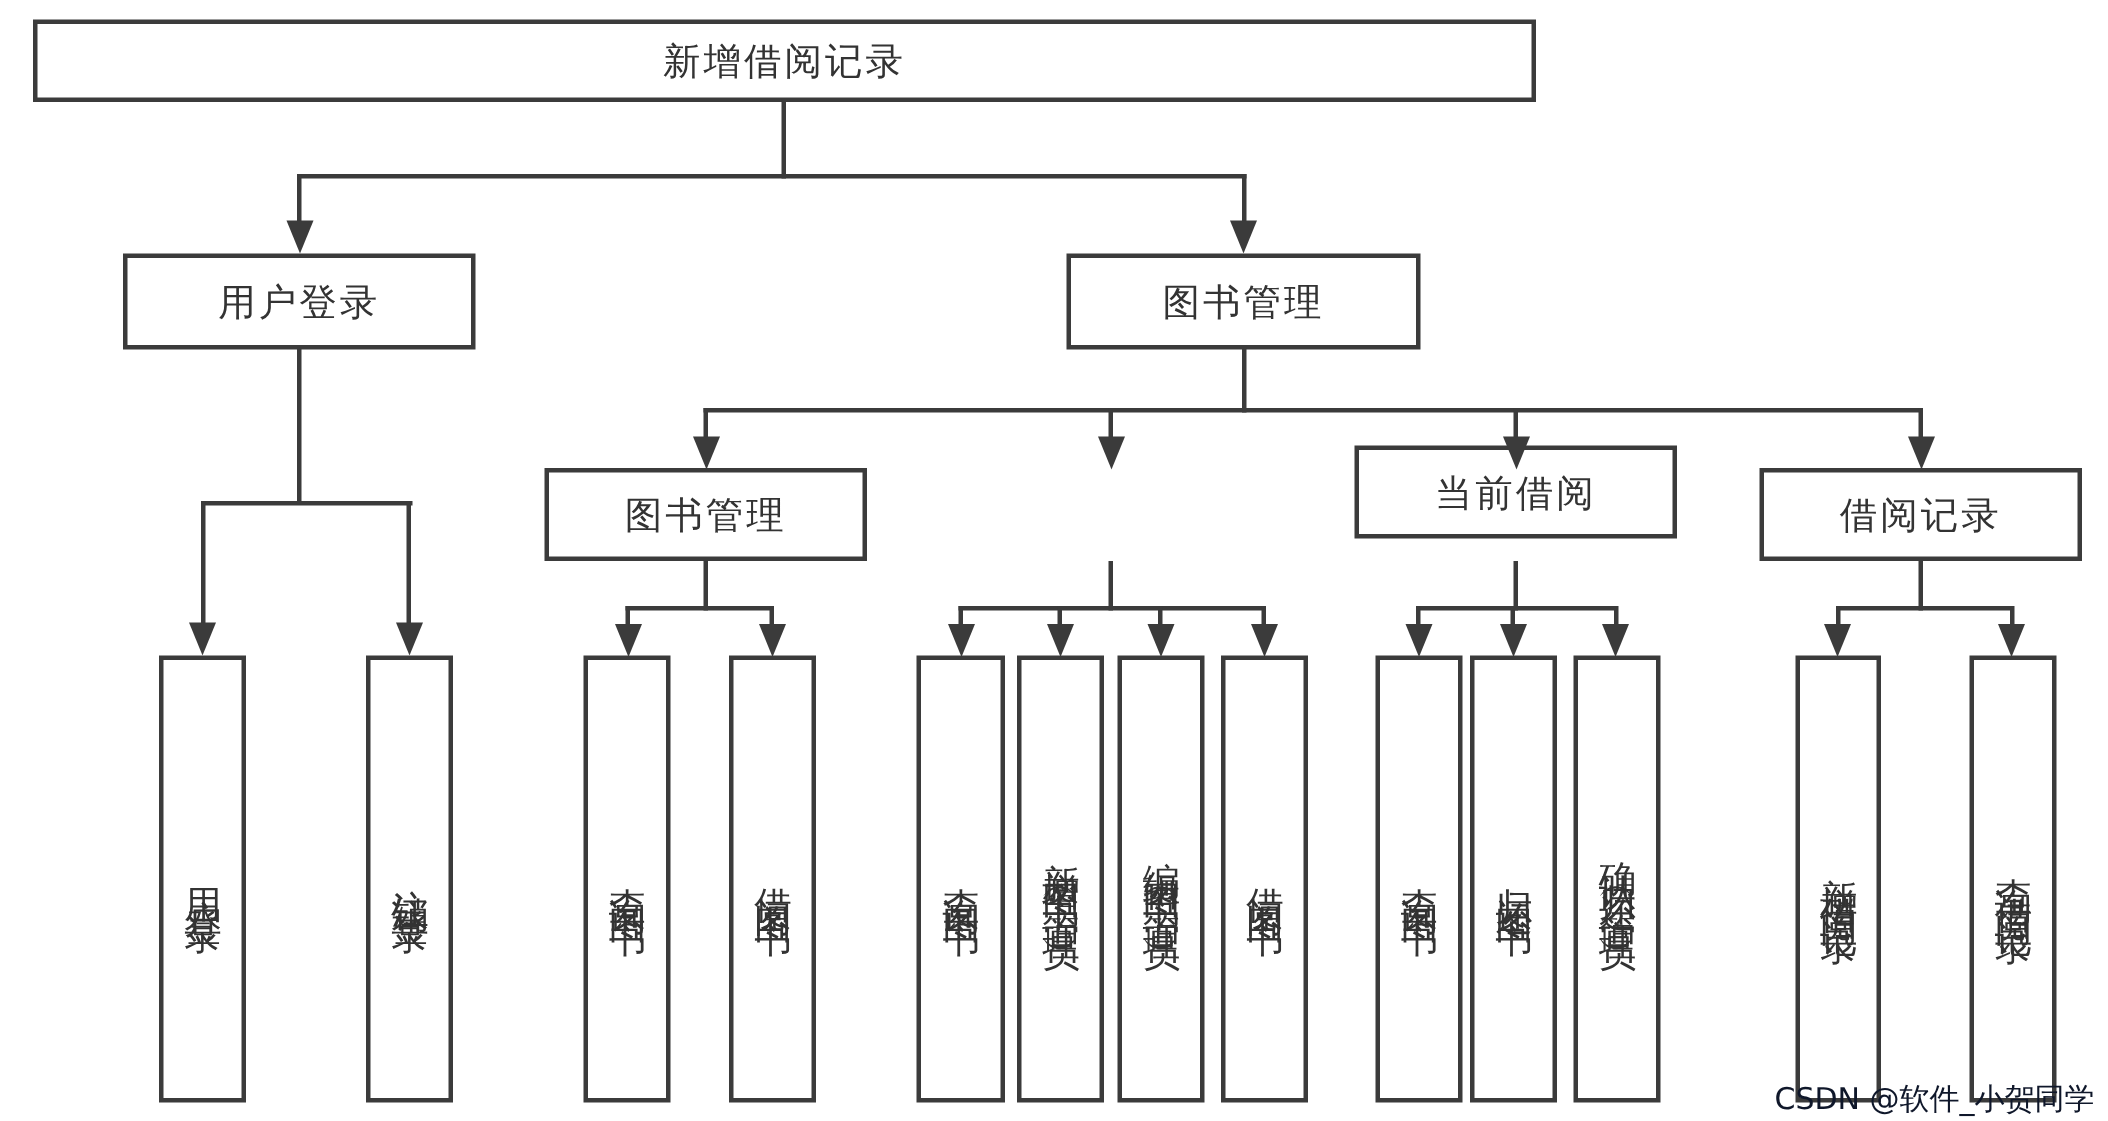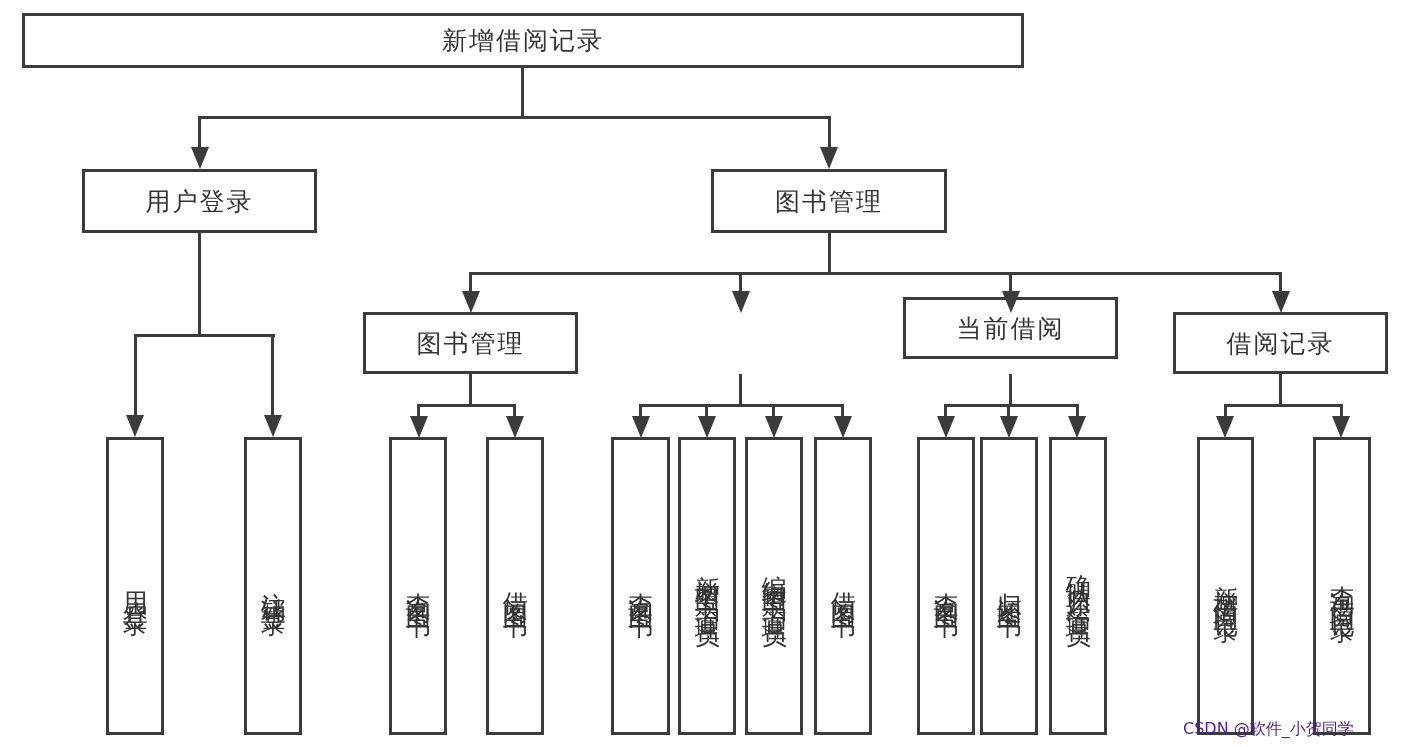--- a/index.html
+++ b/index.html
@@ -42,22 +42,22 @@
     width: 0;
     height: 0;
     border-left: 9px solid transparent;
     border-right: 9px solid transparent;
     border-top: 22px solid #3b3b3b;
   }
   .watermark {
     position: absolute;
     left: 1183px;
     top: 719px;
-    font-size: 16px;
-    color: #4c1d95;
+    font-size: 20px;
+    color: #0f172a;
     white-space: nowrap;
   }
 </style>
 </head>
 <body>
 
 <div class="canvas">
 
   <div class="box h" style="left:22px; top:13px; width:1002px; height:55px;">
     <span class="lbl">新增借阅记录</span>

